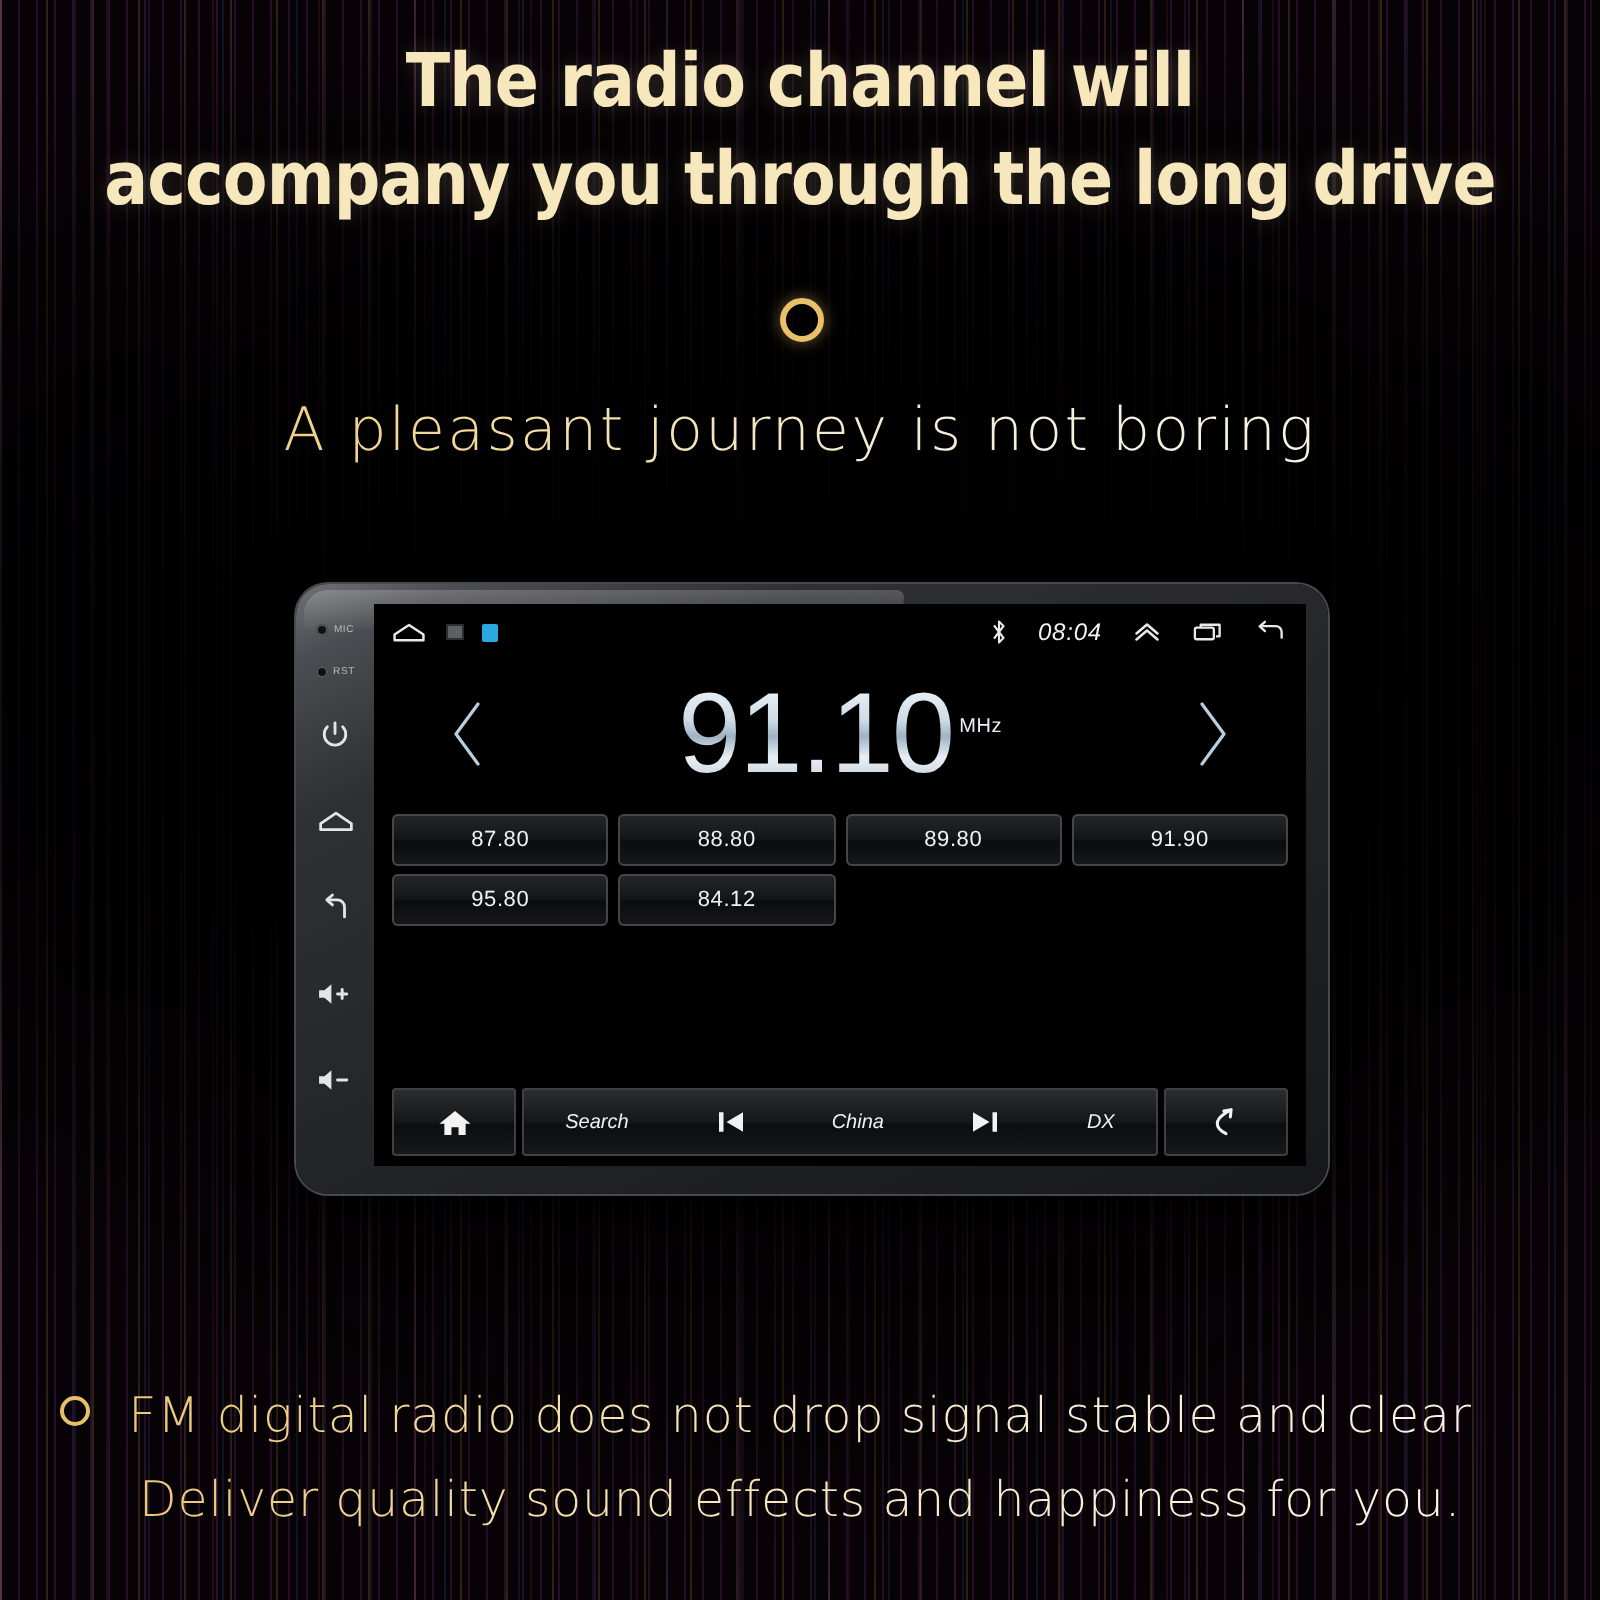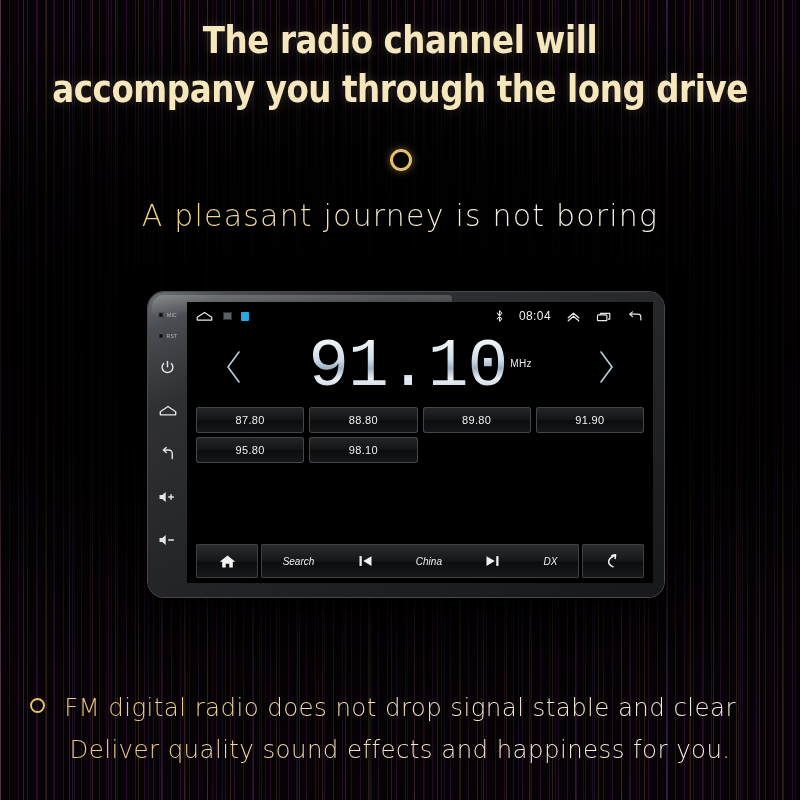--- a/index.html
+++ b/index.html
@@ -118,21 +118,21 @@
     overflow:hidden;
   }
 
   
   #status-bar {
     height:28px; display:flex; align-items:center;
     padding:0 10px 0 8px; color:#e9e9e9;
     background:#000;
   }
   #sb-left { display:flex; align-items:center; gap:9px; }
-  #sb-right { margin-left:auto; display:flex; align-items:flex-end; gap:15px; }
+  #sb-right { margin-left:auto; display:flex; align-items:center; gap:15px;font-style:italic; }
   #sb-time { font-size:12px; letter-spacing:0.4px; color:#f2f2f2; }
   .sb-ic { display:flex; align-items:center; }
   #icon-sd { width:9px; height:8px; background:#5c5f63; border-radius:1px;
              box-shadow:inset 0 0 0 1px #2c2e30; }
   #icon-blue { width:8px; height:9px; background:#29a8e0; border-radius:1px; }
 
   
   #tuner { position:relative; height:50px; background:#151719; }
   #dial-ticks-top, #dial-ticks-bot {
     position:absolute; left:6px; right:6px; height:9px;
@@ -163,23 +163,23 @@
     background:#000;
   }
   .nav-arrow {
     position:absolute; top:50%; transform:translateY(-50%);
     width:34px; height:40px; display:flex; align-items:center; justify-content:center;
   }
   #nav-prev { left:30px; }
   #nav-next { right:30px; }
   #freq-wrap { display:flex; align-items:flex-start; gap:3px; }
   #freq-value {
-    font-family:Liberation Mono, monospace;
+    font-family:Liberation Sans, sans-serif;
     font-weight:normal;
-    font-size:68px; line-height:58px;
+    font-size:57px; line-height:58px;
     letter-spacing:-1px;
     background:linear-gradient(180deg,#f4f8fb 0%,#cfdbe6 38%,#9fb3c4 52%,#e8eef4 70%,#b9c8d6 100%);
     -webkit-background-clip:text; background-clip:text;
     -webkit-text-fill-color:transparent; color:transparent;
   }
   #freq-unit {
     font-size:10px; color:#e8eef4; margin-top:20px; letter-spacing:0.3px;
   }
 
   
@@ -354,21 +354,21 @@
           </svg>
       </span>
     </div>
 
     <div id="presets">
         <div class="preset">87.80</div>
         <div class="preset">88.80</div>
         <div class="preset">89.80</div>
         <div class="preset">91.90</div>
         <div class="preset">95.80</div>
-        <div class="preset">98.10</div>
+        <div class="preset">84.12</div>
       </div>
 
     <div id="toolbar">
       <div class="tb" id="tb-home">
         <svg width="17" height="15" viewBox="0 0 24 21">
           <path d="M12 2 L23 11 H19.5 V19 H14.5 V13.5 H9.5 V19 H4.5 V11 H1 Z" fill="#f2f2f2"></path>
         </svg>
       </div>
       <div id="tb-center">
         <span>Search</span>

